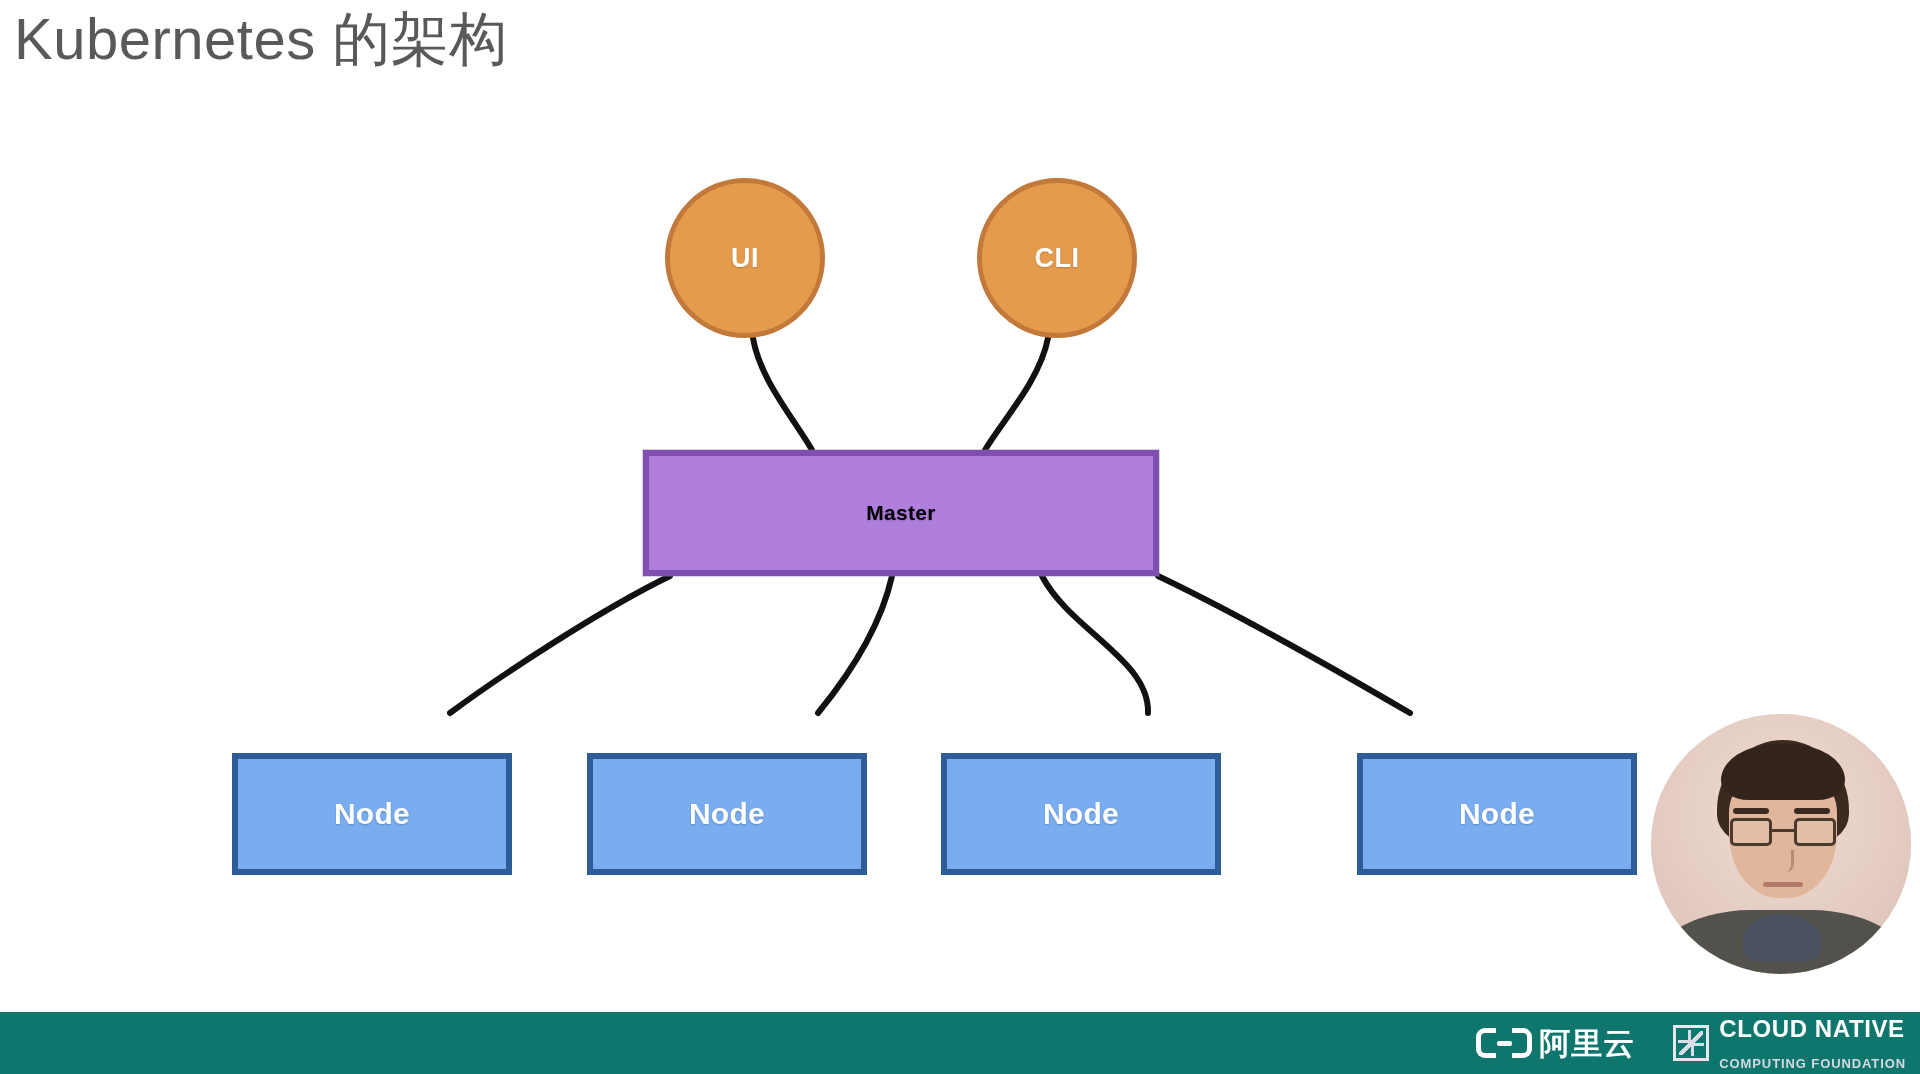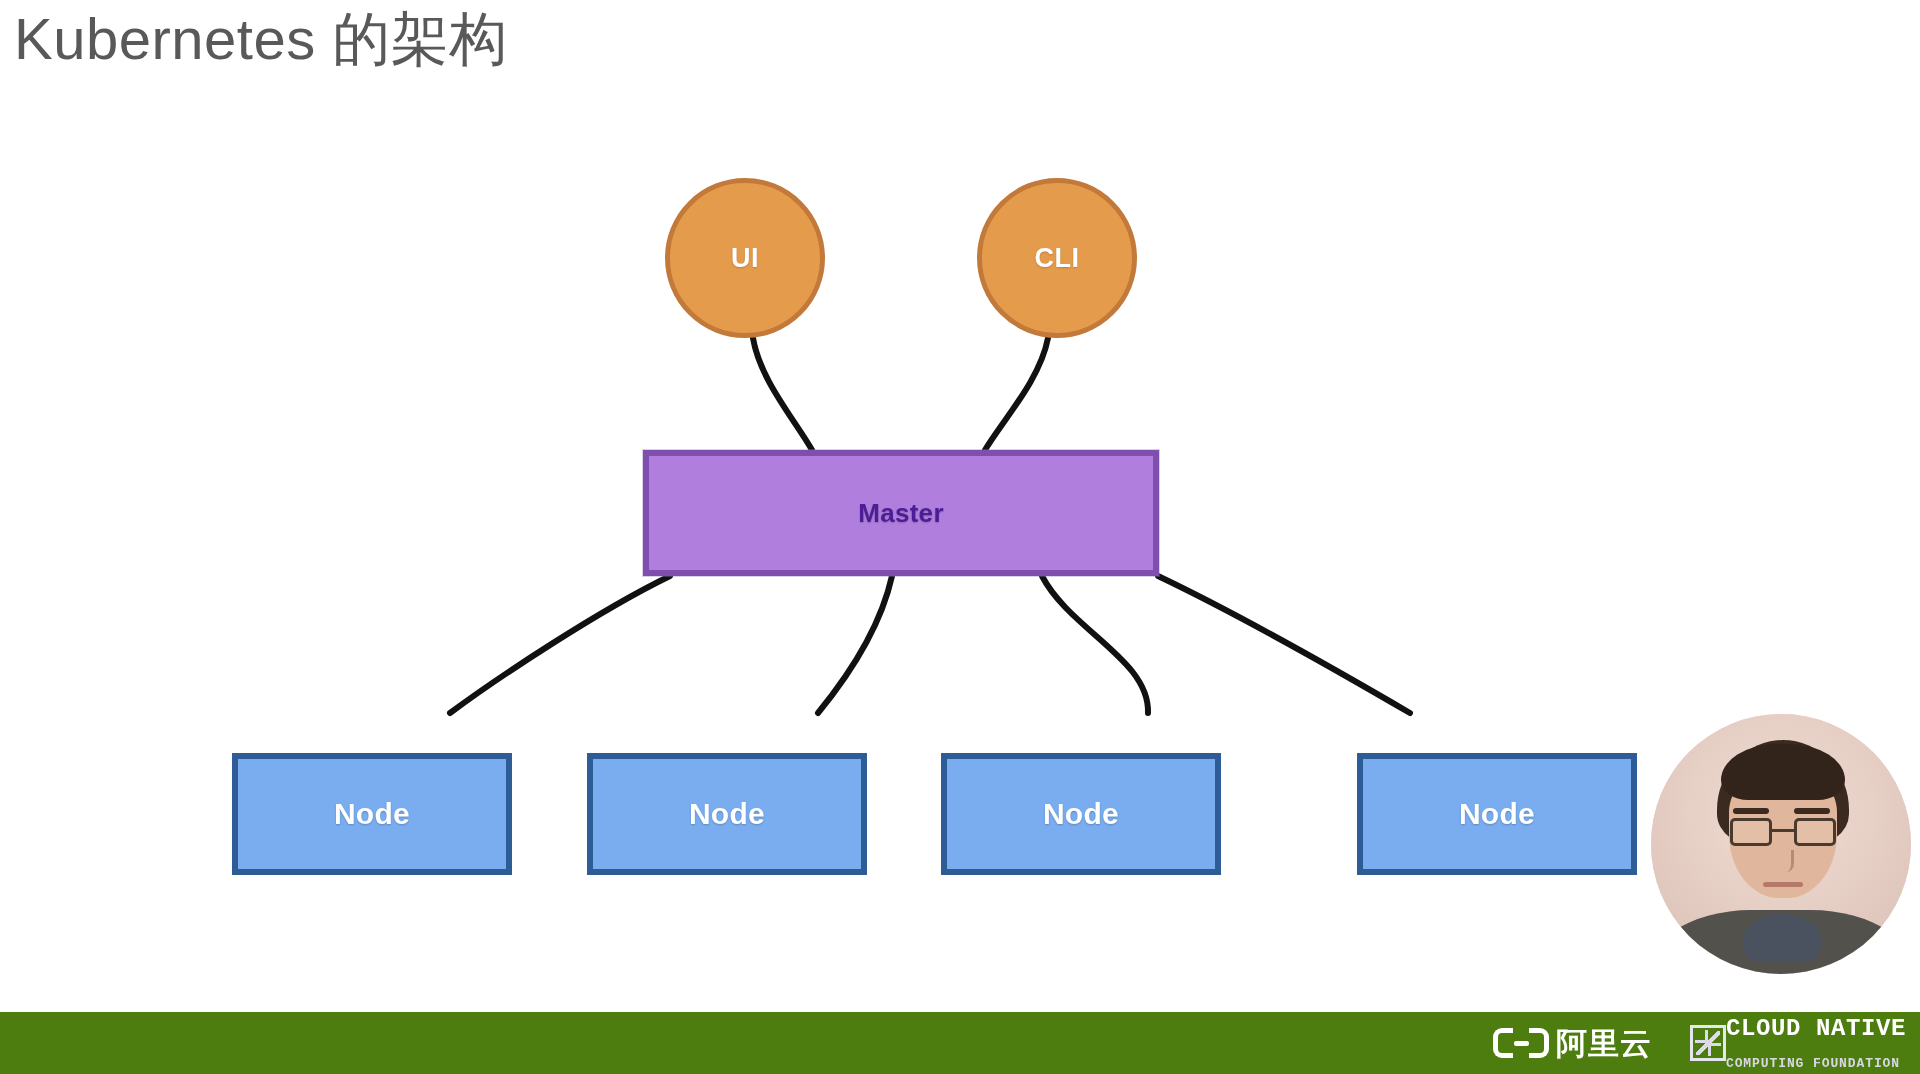--- a/index.html
+++ b/index.html
@@ -79,22 +79,22 @@
     height: 126px;
     box-sizing: border-box;
     background: #B07FDE;
     border: 6px solid #7E4FAE;
     display: flex;
     align-items: center;
     justify-content: center;
     box-shadow: 0 0 0 1px rgba(150,120,190,0.35);
   }
   #master-node .node-label {
-    color: #4c1d95;
-    font-size: 26px;
+    color: #000000;
+    font-size: 21px;
     font-weight: bold;
     letter-spacing: 0.3px;
     text-shadow: 0 1px 2px rgba(0,0,0,0.2);
   }
 
   
   .worker-node {
     position: absolute;
     top: 713px;
     width: 280px;
@@ -216,21 +216,21 @@
     border-radius: 40px 40px 20px 20px / 26px 26px 14px 14px;
   }
 
   
   #footer-bar {
     position: absolute;
     left: 0;
     bottom: 0;
     width: 1920px;
     height: 62px;
-    background: #4d7c0f;
+    background: #0f766e;
     display: flex;
     align-items: center;
     justify-content: flex-end;
   }
   #footer-logos {
     display: flex;
     align-items: center;
     gap: 38px;
     padding-right: 14px;
   }
@@ -270,21 +270,21 @@
   .logo-aliyun .ali-text {
     color: #ffffff;
     font-size: 31px;
     font-weight: bold;
     letter-spacing: 1px;
     line-height: 1;
   }
   .logo-cncf {
     display: flex;
     align-items: center;
-    font-family: Liberation Mono, monospace;
+    gap: 10px;
   }
   .logo-cncf .cncf-mark {
     width: 36px; height: 36px;
     border: 3px solid #e6e6ee;
     box-sizing: border-box;
     position: relative;
     overflow: hidden;
   }
   .logo-cncf .cncf-mark .helm {
     position: absolute;

